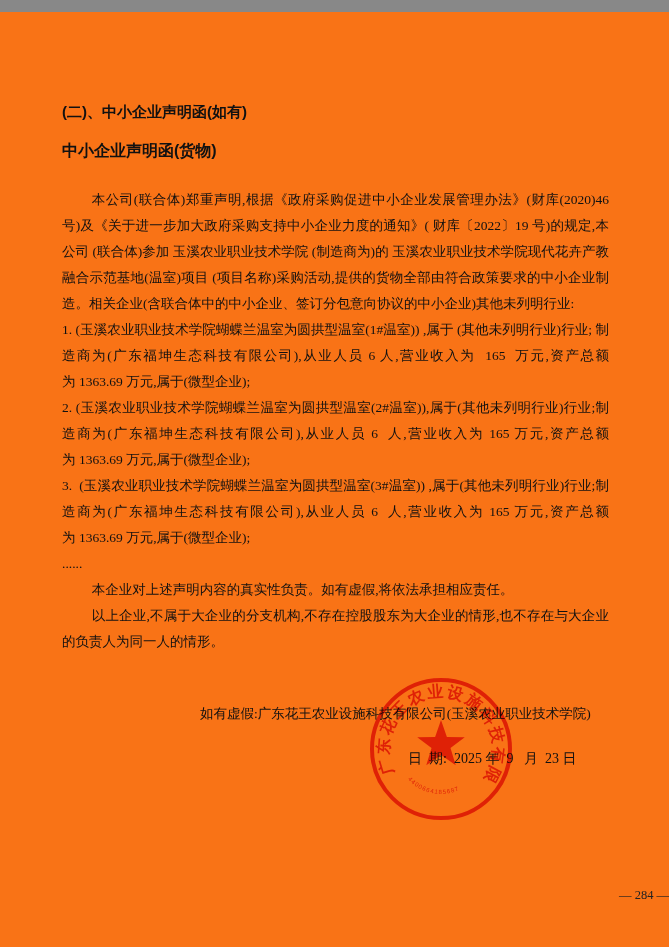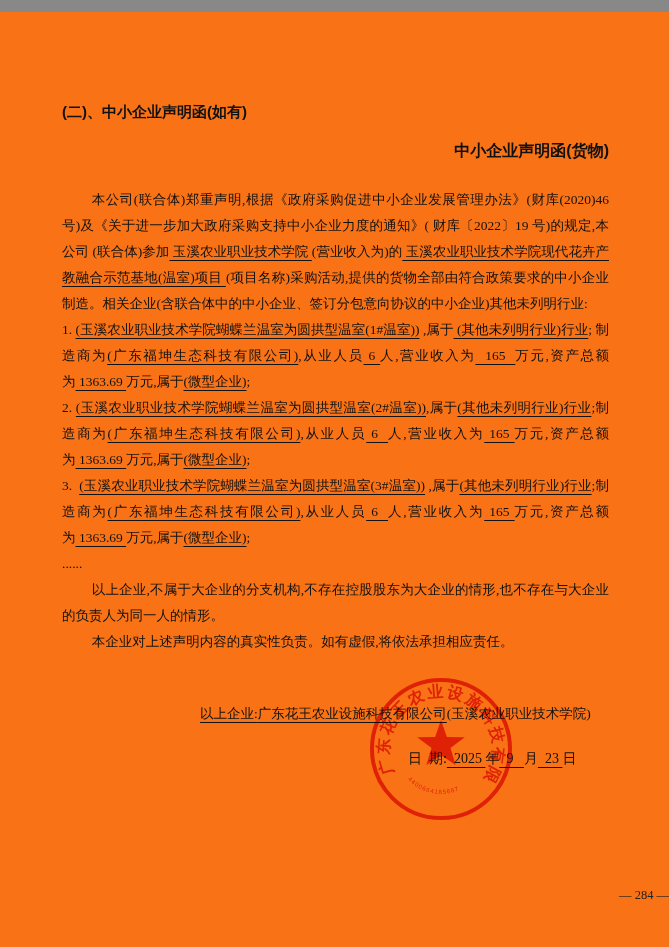--- a/index.html
+++ b/index.html
@@ -22,32 +22,31 @@
     font-weight:700;
     font-size:15px;
     line-height:20px;
     margin:0 0 18px 0;
   }
   .doc-title {
     font-family:"Liberation Sans","DejaVu Sans",sans-serif;
     font-weight:700;
     font-size:16px;
     line-height:22px;
-    text-align:right;
+    text-align:left;
     margin:0 0 25px 0;
   }
   .para {
     font-size:13.5px;
     line-height:26px;
     text-align:justify;
     margin:0;
   }
   .para.indent { text-indent:2.2em; }
   .u {
-    text-decoration:underline;
     text-decoration-thickness:1px;
     text-underline-offset:3.5px;
   }
   .sig-company {
     margin-top:46px;
     padding-left:138px;
     font-size:13.5px;
     line-height:26px;
   }
   .sig-date {
@@ -74,29 +73,29 @@
   }
 </style>
 </head>
 <body>
 
 <div class="page">
   <div class="content">
     <div class="section-heading">(二)、中小企业声明函(如有)</div>
     <div class="doc-title">中小企业声明函(货物)</div>
 
-    <p class="para indent"><span>本公司(联合体)郑重声明,根据《政府采购促进中小企业发展管理办法》(财库(2020)46 号)及《关于进一步加大政府采购支持中小企业力度的通知》( 财库〔2022〕19 号)的规定,本公司 (联合体)参加</span><span class="u">&nbsp;玉溪农业职业技术学院&nbsp;</span><span>(营业收入为)的</span><span class="u">&nbsp;玉溪农业职业技术学院现代花卉产教融合示范基地(温室)项目&nbsp;</span><span>(项目名称)采购活动,提供的货物全部由符合政策要求的中小企业制造。相关企业(含联合体中的中小企业、签订分包意向协议的中小企业)其他未列明行业:</span></p>
+    <p class="para indent"><span>本公司(联合体)郑重声明,根据《政府采购促进中小企业发展管理办法》(财库(2020)46 号)及《关于进一步加大政府采购支持中小企业力度的通知》( 财库〔2022〕19 号)的规定,本公司 (联合体)参加</span><span class="u">&nbsp;玉溪农业职业技术学院&nbsp;</span><span>(制造商为)的</span><span class="u">&nbsp;玉溪农业职业技术学院现代花卉产教融合示范基地(温室)项目&nbsp;</span><span>(项目名称)采购活动,提供的货物全部由符合政策要求的中小企业制造。相关企业(含联合体中的中小企业、签订分包意向协议的中小企业)其他未列明行业:</span></p>
     <p class="para"><span>1.&nbsp;</span><span class="u">(玉溪农业职业技术学院蝴蝶兰温室为圆拱型温室(1#温室))</span><span>&nbsp;,属于</span><span class="u">&nbsp;(其他未列明行业)行业</span><span>;&nbsp;制造商为</span><span class="u">(广东福坤生态科技有限公司)</span><span>,从业人员</span><span class="u">&nbsp;6&nbsp;</span><span>人,营业收入为</span><span class="u">&nbsp;&nbsp;165&nbsp;&nbsp;</span><span>万元,资产总额为</span><span class="u">&nbsp;1363.69&nbsp;</span><span>万元,属于</span><span class="u">(微型企业)</span><span>;</span></p>
     <p class="para"><span>2.&nbsp;</span><span class="u">(玉溪农业职业技术学院蝴蝶兰温室为圆拱型温室(2#温室))</span><span>,属于</span><span class="u">(其他未列明行业)行业</span><span>;制造商为</span><span class="u">(广东福坤生态科技有限公司)</span><span>,从业人员</span><span class="u">&nbsp;6&nbsp;&nbsp;</span><span>人,营业收入为</span><span class="u">&nbsp;165&nbsp;</span><span>万元,资产总额为</span><span class="u">&nbsp;1363.69&nbsp;</span><span>万元,属于</span><span class="u">(微型企业)</span><span>;</span></p>
     <p class="para"><span>3.&nbsp;&nbsp;</span><span class="u">(玉溪农业职业技术学院蝴蝶兰温室为圆拱型温室(3#温室))</span><span>&nbsp;,属于</span><span class="u">(其他未列明行业)行业</span><span>;制造商为</span><span class="u">(广东福坤生态科技有限公司)</span><span>,从业人员</span><span class="u">&nbsp;6&nbsp;&nbsp;</span><span>人,营业收入为</span><span class="u">&nbsp;165&nbsp;</span><span>万元,资产总额为</span><span class="u">&nbsp;1363.69&nbsp;</span><span>万元,属于</span><span class="u">(微型企业)</span><span>;</span></p>
     <p class="para"><span>......</span></p>
+    <p class="para indent"><span>本企业对上述声明内容的真实性负责。如有虚假,将依法承担相应责任。</span></p>
     <p class="para indent"><span>以上企业,不属于大企业的分支机构,不存在控股股东为大企业的情形,也不存在与大企业的负责人为同一人的情形。</span></p>
-    <p class="para indent"><span>本企业对上述声明内容的真实性负责。如有虚假,将依法承担相应责任。</span></p>
 
-    <div class="sig-company"><span class="u">以上企业:</span><span class="u">广东花王农业设施科技有限公司</span><span>(玉溪农业职业技术学院)</span></div>
+    <div class="sig-company"><span class="u">如有虚假:</span><span class="u">广东花王农业设施科技有限公司</span><span>(玉溪农业职业技术学院)</span></div>
     <div class="sig-date"><span>日&nbsp;&nbsp;期:</span><span class="u">&nbsp;&nbsp;2025&nbsp;</span><span>年</span><span class="u">&nbsp;&nbsp;9&nbsp;&nbsp;&nbsp;</span><span>月</span><span class="u">&nbsp;&nbsp;23&nbsp;</span><span>日</span></div>
   </div>
 
   <svg class="seal" viewBox="0 0 150 150" aria-hidden="true">
     <defs>
       <path id="sealArcTop" d="M 30 101 A 52 52 0 1 1 120 101" fill="none"></path>
       <path id="sealArcBottom" d="M 40.5 103.9 A 45 45 0 0 0 109.5 103.9" fill="none"></path>
     </defs>
     <circle cx="75" cy="75" r="69" fill="none" stroke="#e2301f" stroke-width="4"></circle>
     <text font-size="16" font-weight="bold" fill="#e2301f" font-family="Liberation Sans, DejaVu Sans, sans-serif" style="letter-spacing:2.5px">

